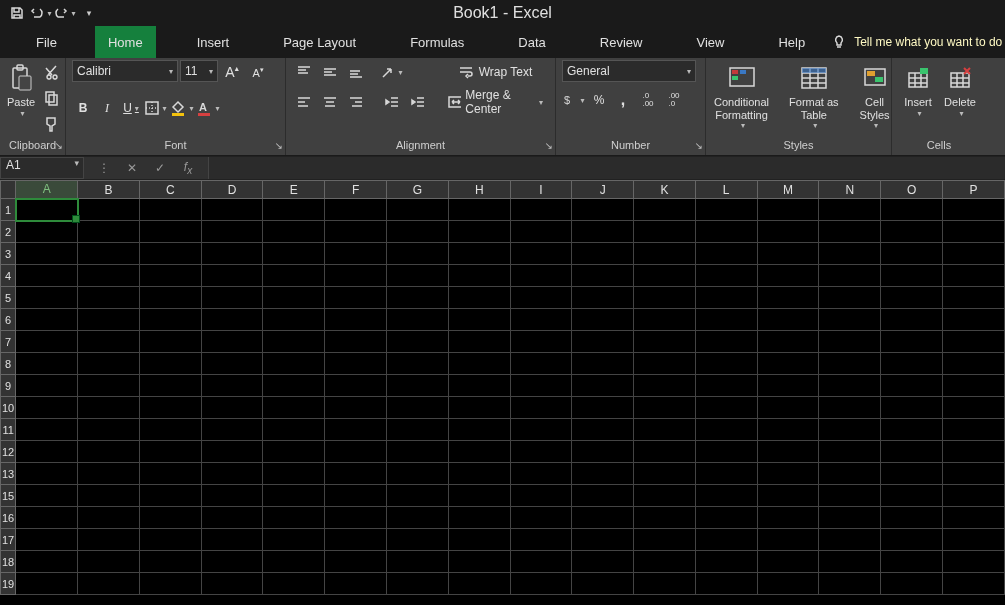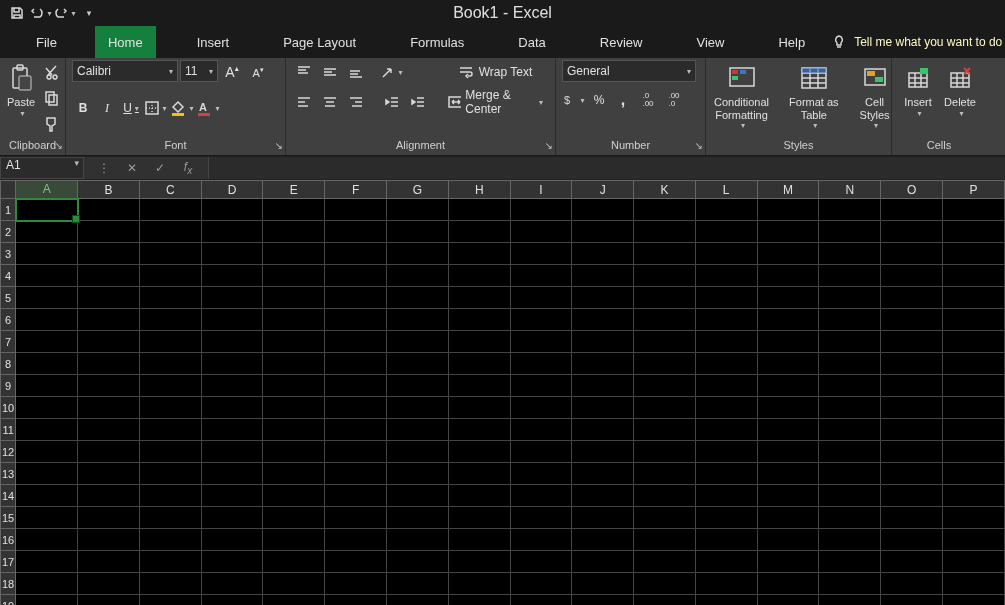--- a/index.html
+++ b/index.html
@@ -659,39 +659,20 @@
           <td class="cell"></td>
           <td class="cell"></td>
           <td class="cell"></td>
           <td class="cell"></td>
           <td class="cell"></td>
           <td class="cell"></td>
           <td class="cell"></td>
           <td class="cell"></td>
         </tr>
         <tr>
-          <th class="rowh">14</th>
-          <td class="cell"></td>
-          <td class="cell"></td>
-          <td class="cell"></td>
-          <td class="cell"></td>
-          <td class="cell"></td>
-          <td class="cell"></td>
-          <td class="cell"></td>
-          <td class="cell"></td>
-          <td class="cell"></td>
-          <td class="cell"></td>
-          <td class="cell"></td>
-          <td class="cell"></td>
-          <td class="cell"></td>
-          <td class="cell"></td>
-          <td class="cell"></td>
-          <td class="cell"></td>
-        </tr>
-        <tr>
           <th class="rowh">15</th>
           <td class="cell"></td>
           <td class="cell"></td>
           <td class="cell"></td>
           <td class="cell"></td>
           <td class="cell"></td>
           <td class="cell"></td>
           <td class="cell"></td>
           <td class="cell"></td>
           <td class="cell"></td>

